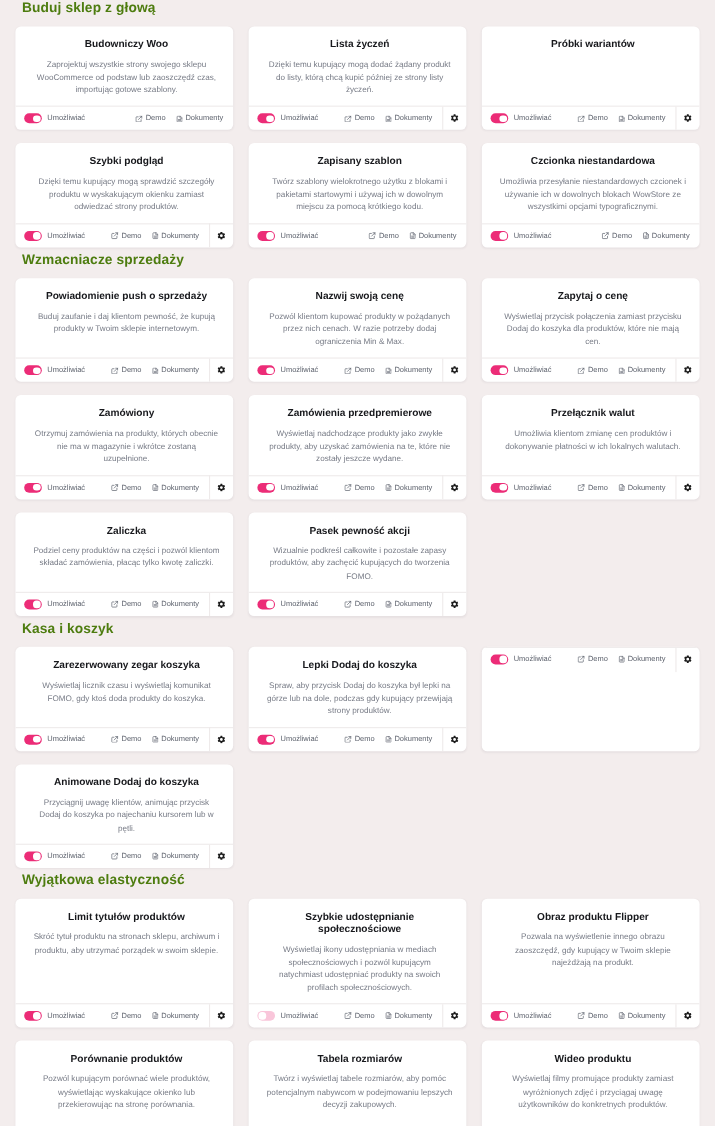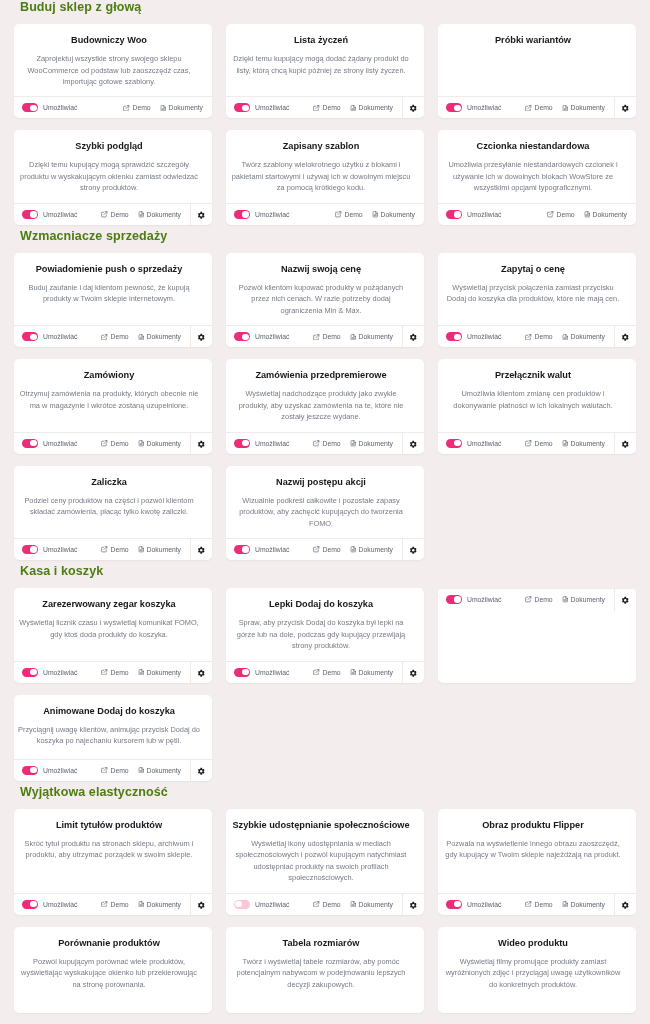--- a/index.html
+++ b/index.html
@@ -37,21 +37,21 @@
     background: #ffffff;
     border-radius: 5px;
     display: flex;
     flex-direction: column;
     min-height: 86px;
     box-shadow: 0 1px 2px rgba(16,24,40,0.05);
     overflow: hidden;
   }
   .card-body {
     flex: 1 1 auto;
-    padding: 11px 12px 9px 4px;
+    padding: 11px 12px 9px 16px;
     text-align: center;
   }
   .card-title {
     font-size: 9.2px;
     font-weight: bold;
     color: #17181c;
     line-height: 1.2;
     margin-bottom: 7px;
   }
   .card-desc {
@@ -657,21 +657,21 @@
             </div>
             <div class="gear-btn">
               <span><svg width="8.5" height="8.5" viewBox="0 0 24 24" fill="#1b1b1b">
                   <path d="M19.14 12.94a7.4 7.4 0 0 0 .06-.94 7.4 7.4 0 0 0-.06-.94l2.03-1.58a.48.48 0 0 0 .12-.61l-1.92-3.32a.48.48 0 0 0-.59-.22l-2.39.96a7.02 7.02 0 0 0-1.62-.94l-.36-2.54a.47.47 0 0 0-.47-.41h-3.84a.47.47 0 0 0-.47.41l-.36 2.54c-.59.24-1.13.56-1.62.94l-2.39-.96a.48.48 0 0 0-.59.22L2.75 8.87a.48.48 0 0 0 .12.61l2.03 1.58a7.4 7.4 0 0 0 0 1.88l-2.03 1.58a.48.48 0 0 0-.12.61l1.92 3.32c.12.22.38.3.59.22l2.39-.96c.5.38 1.03.7 1.62.94l.36 2.54c.04.24.24.41.47.41h3.84c.23 0 .43-.17.47-.41l.36-2.54c.59-.24 1.13-.56 1.62-.94l2.39.96c.22.08.47 0 .59-.22l1.92-3.32a.48.48 0 0 0-.12-.61zM12 15.6A3.6 3.6 0 1 1 15.6 12 3.6 3.6 0 0 1 12 15.6z"></path>
                 </svg></span>
             </div>
           </div>
         </div>
         <div class="card">
           <div class="card-body">
-            <div class="card-title">Nazwij postępu akcji</div>
+            <div class="card-title">Pasek pewność akcji</div>
             <div class="card-desc">Wizualnie podkreśl całkowite i pozostałe zapasy produktów, aby zachęcić kupujących do tworzenia FOMO.</div>
           </div>
           <div class="card-footer">
             <div class="toggle-wrap">
               <div class="toggle">
                 <span class="knob"></span>
               </div>
               <span class="toggle-label">Umożliwiać</span>
             </div>
             <div class="footer-links">

